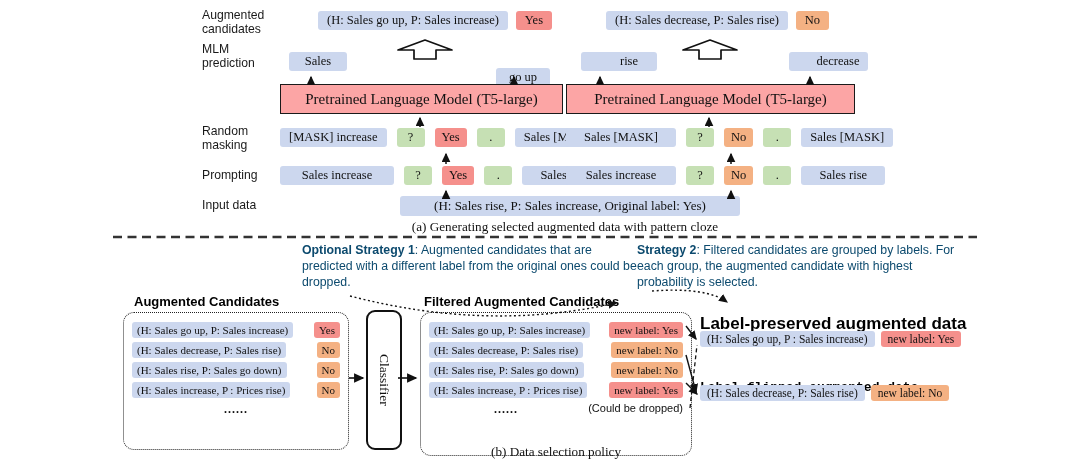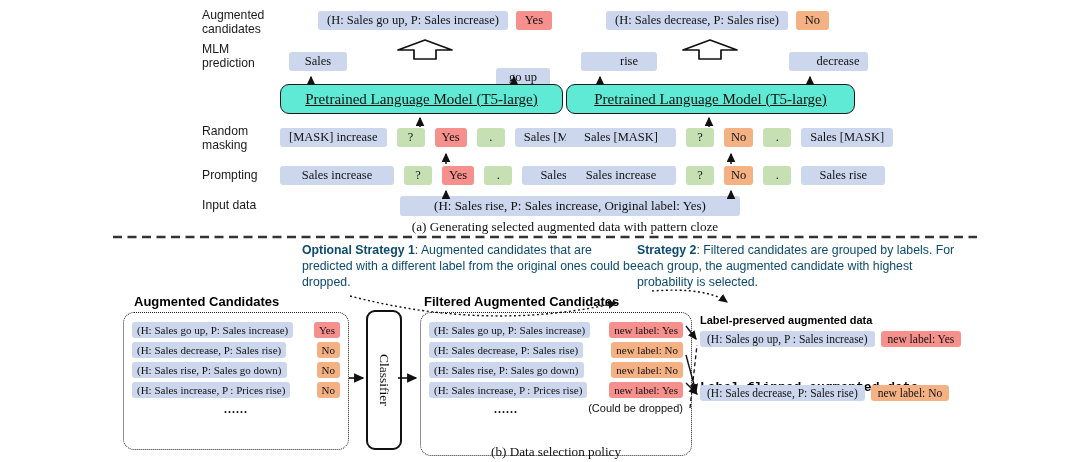--- a/index.html
+++ b/index.html
@@ -7,22 +7,22 @@
           font-family:"Liberation Sans",sans-serif;color:#111;}
   .rowlabel{position:absolute;font:12.2px/1.18 "Liberation Sans",sans-serif;color:#1a1a1a;width:78px;}
   .grp{position:absolute;display:flex;gap:10px;align-items:stretch;}
   .chip{border-radius:3px;padding:2px 9px;font:12.5px "Liberation Serif",serif;color:#111;
         display:flex;align-items:center;justify-content:center;white-space:nowrap;}
   .c-blue{background:#ccd7ee}
   .c-green{background:#c6e0b4}
   .c-red{background:#f5908c}
   .c-orange{background:#f4b183}
   .sm{min-width:14px;padding:2px 7px;}
-  .plm{position:absolute;top:84px;height:28px;border:1.6px solid #1a1a1a;border-radius:9px;background:#5eead4;
-       display:flex;align-items:center;justify-content:center;font:15px "Liberation Serif",serif;text-decoration:underline;}
+  .plm{position:absolute;top:84px;height:28px;border:1.6px solid #1a1a1a;border-radius:0;background:#fca5a5;
+       display:flex;align-items:center;justify-content:center;font:15px "Liberation Serif",serif;}
   .capt{position:absolute;font:13.2px "Liberation Serif",serif;color:#111;text-align:center;}
   .strat{position:absolute;font:12.3px/1.3 "Liberation Sans",sans-serif;color:#0c4a6e;}
   .bhead{position:absolute;font:bold 13px "Liberation Sans",sans-serif;color:#000;white-space:nowrap;}
   .dotbox{position:absolute;border:1.6px dotted #222;border-radius:11px;padding:5px 7px;box-sizing:border-box;}
   .brow{display:flex;gap:5px;margin:4px 1px;align-items:stretch;justify-content:space-between;}
   .brow .chip{font-size:11px;padding:2px 5px;}
   .ellip{font:bold 12px "Liberation Serif",serif;text-align:center;letter-spacing:1px;}
   .note{font:11px "Liberation Sans",sans-serif;color:#111;white-space:nowrap;}
   .classifier{position:absolute;left:366px;top:310px;width:32px;height:136px;border:2px solid #111;
               border-radius:9px;background:#fff;display:flex;align-items:center;justify-content:center;}
@@ -144,21 +144,21 @@
       <div class="chip c-red">new label: Yes</div>
     </div>
     <div class="brow" style="margin-top:0;">
       <div class="ellip" style="flex:1;text-align:center;">......</div>
       <div class="note">(Could be dropped)</div>
     </div>
   </div>
 
   <div class="capt" style="left:420px;top:444px;width:272px;">(b) Data selection policy</div>
 
-  <div class="bhead" style="left:700px;top:314px;font-size:11px;">Label-preserved augmented data</div>
+  <div class="bhead" style="left:700px;top:314px;font-size:17px;">Label-preserved augmented data</div>
   <div class="rgrow" style="left:700px;top:331px;">
     <div class="chip c-blue">(H: Sales go up, P : Sales increase)</div>
     <div class="chip c-red">new label: Yes</div>
   </div>
 
   <div class="bhead" style="left:700px;top:380px;font-size:13px;font-family:Liberation Mono, monospace;">Label-flipped augmented data</div>
   <div class="rgrow" style="left:700px;top:385px;">
     <div class="chip c-blue">(H: Sales decrease, P: Sales rise)</div>
     <div class="chip c-orange">new label: No</div>
   </div>

